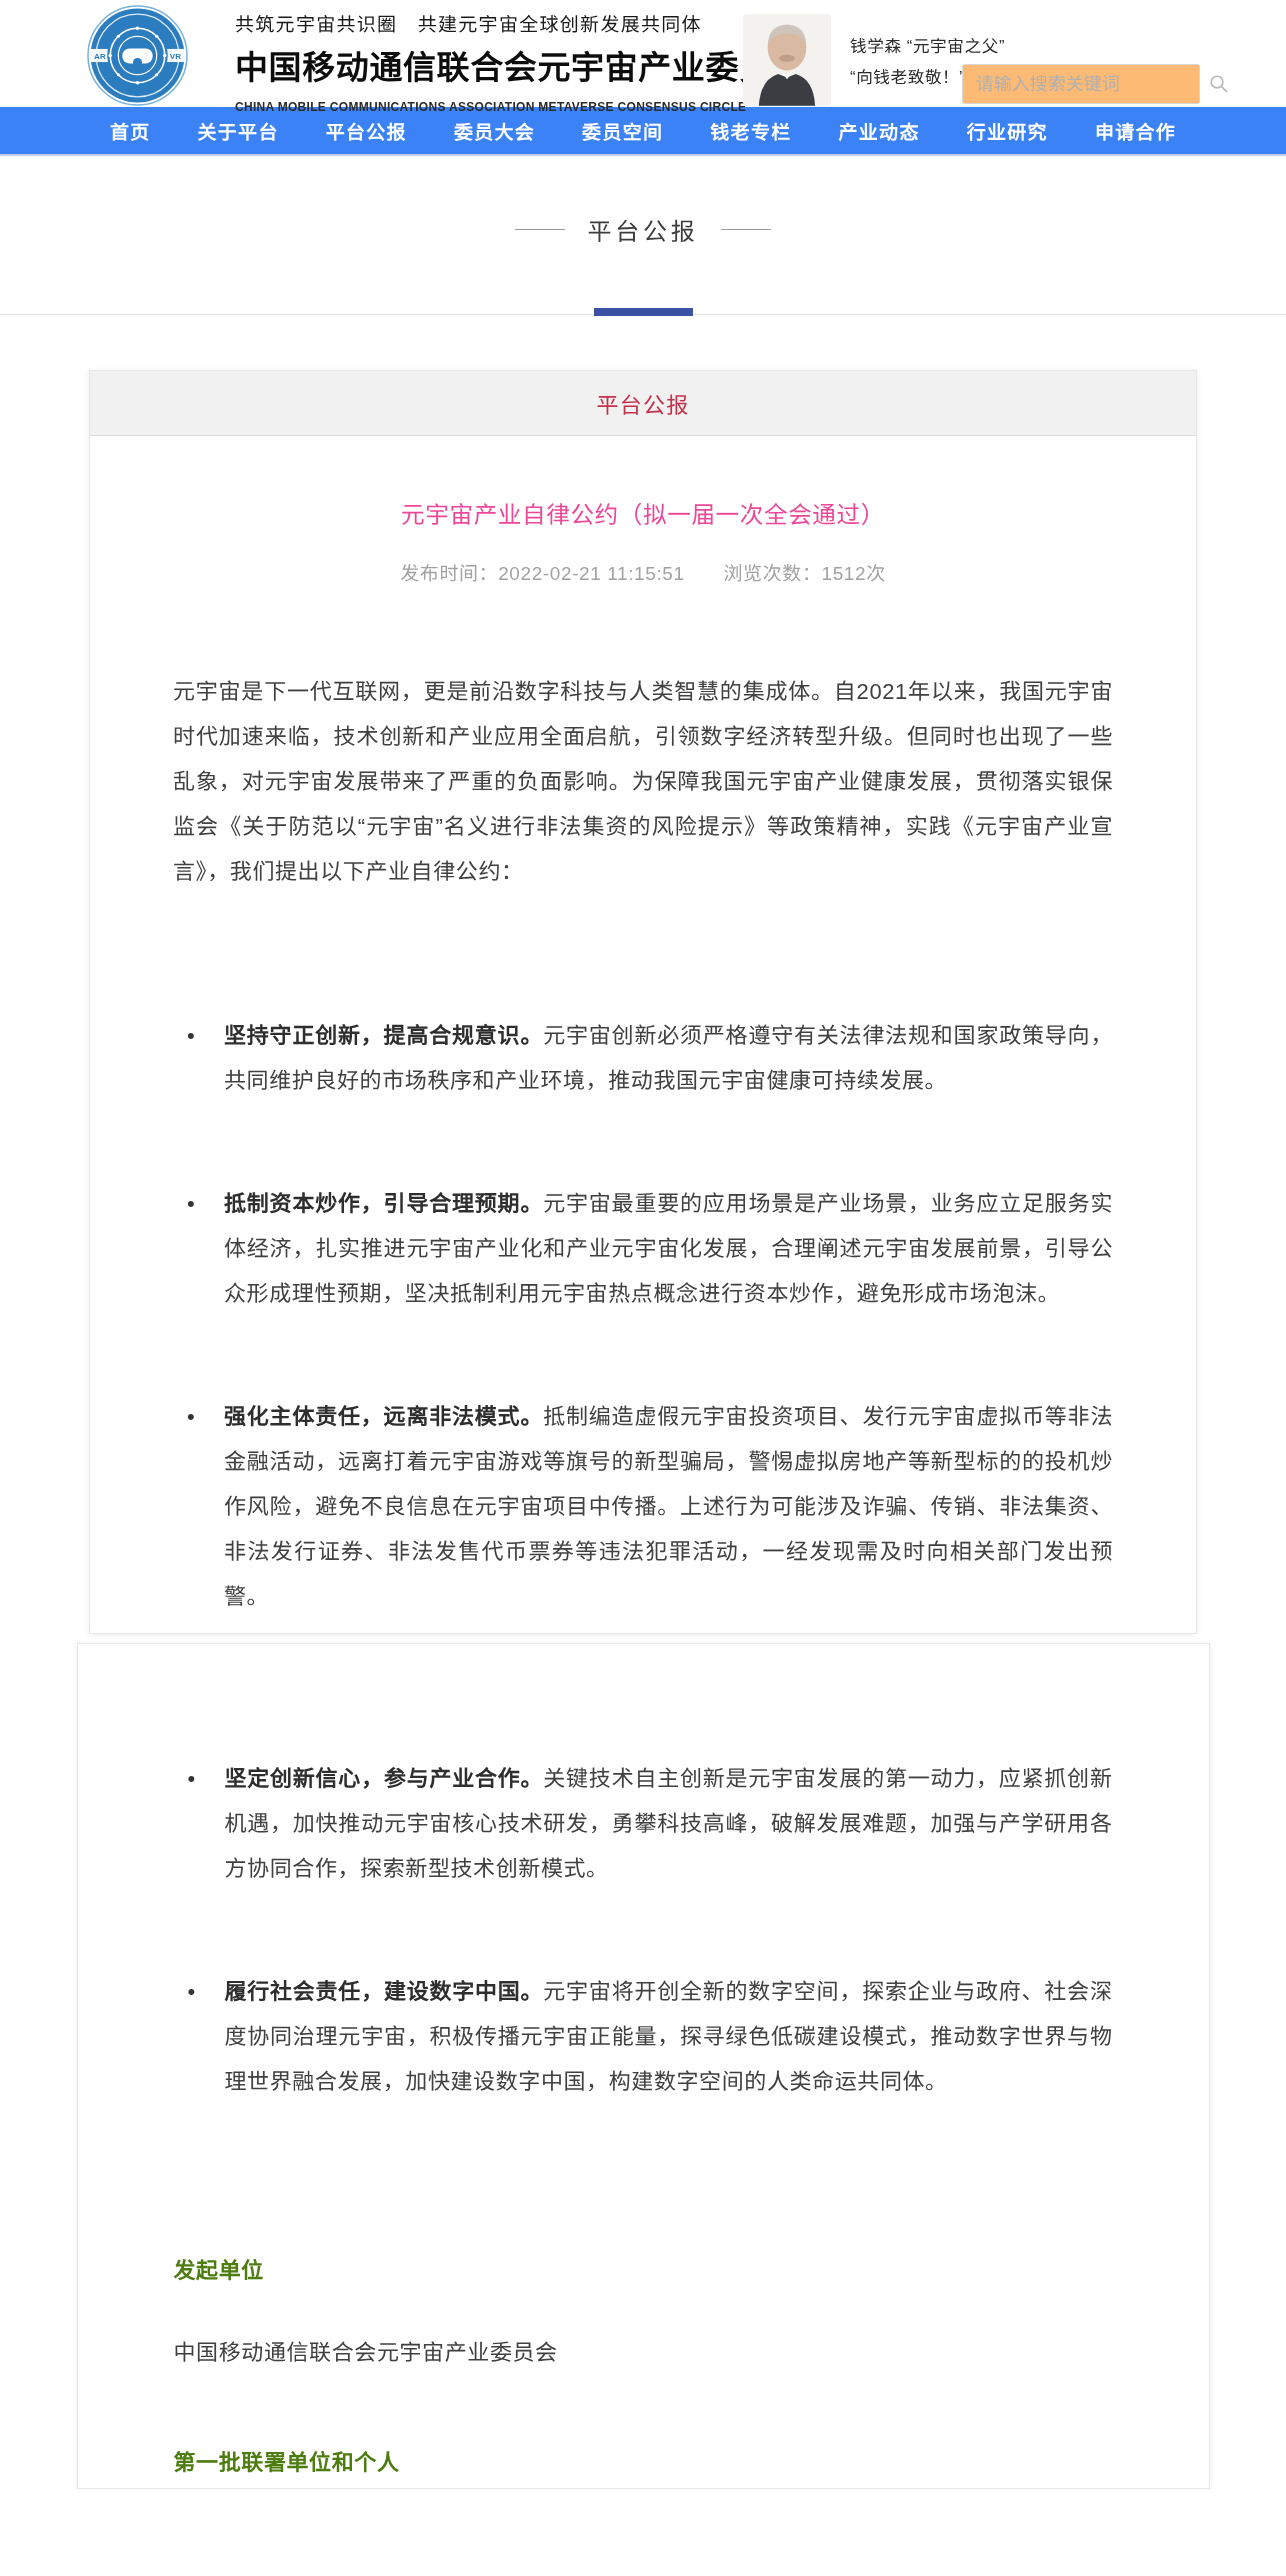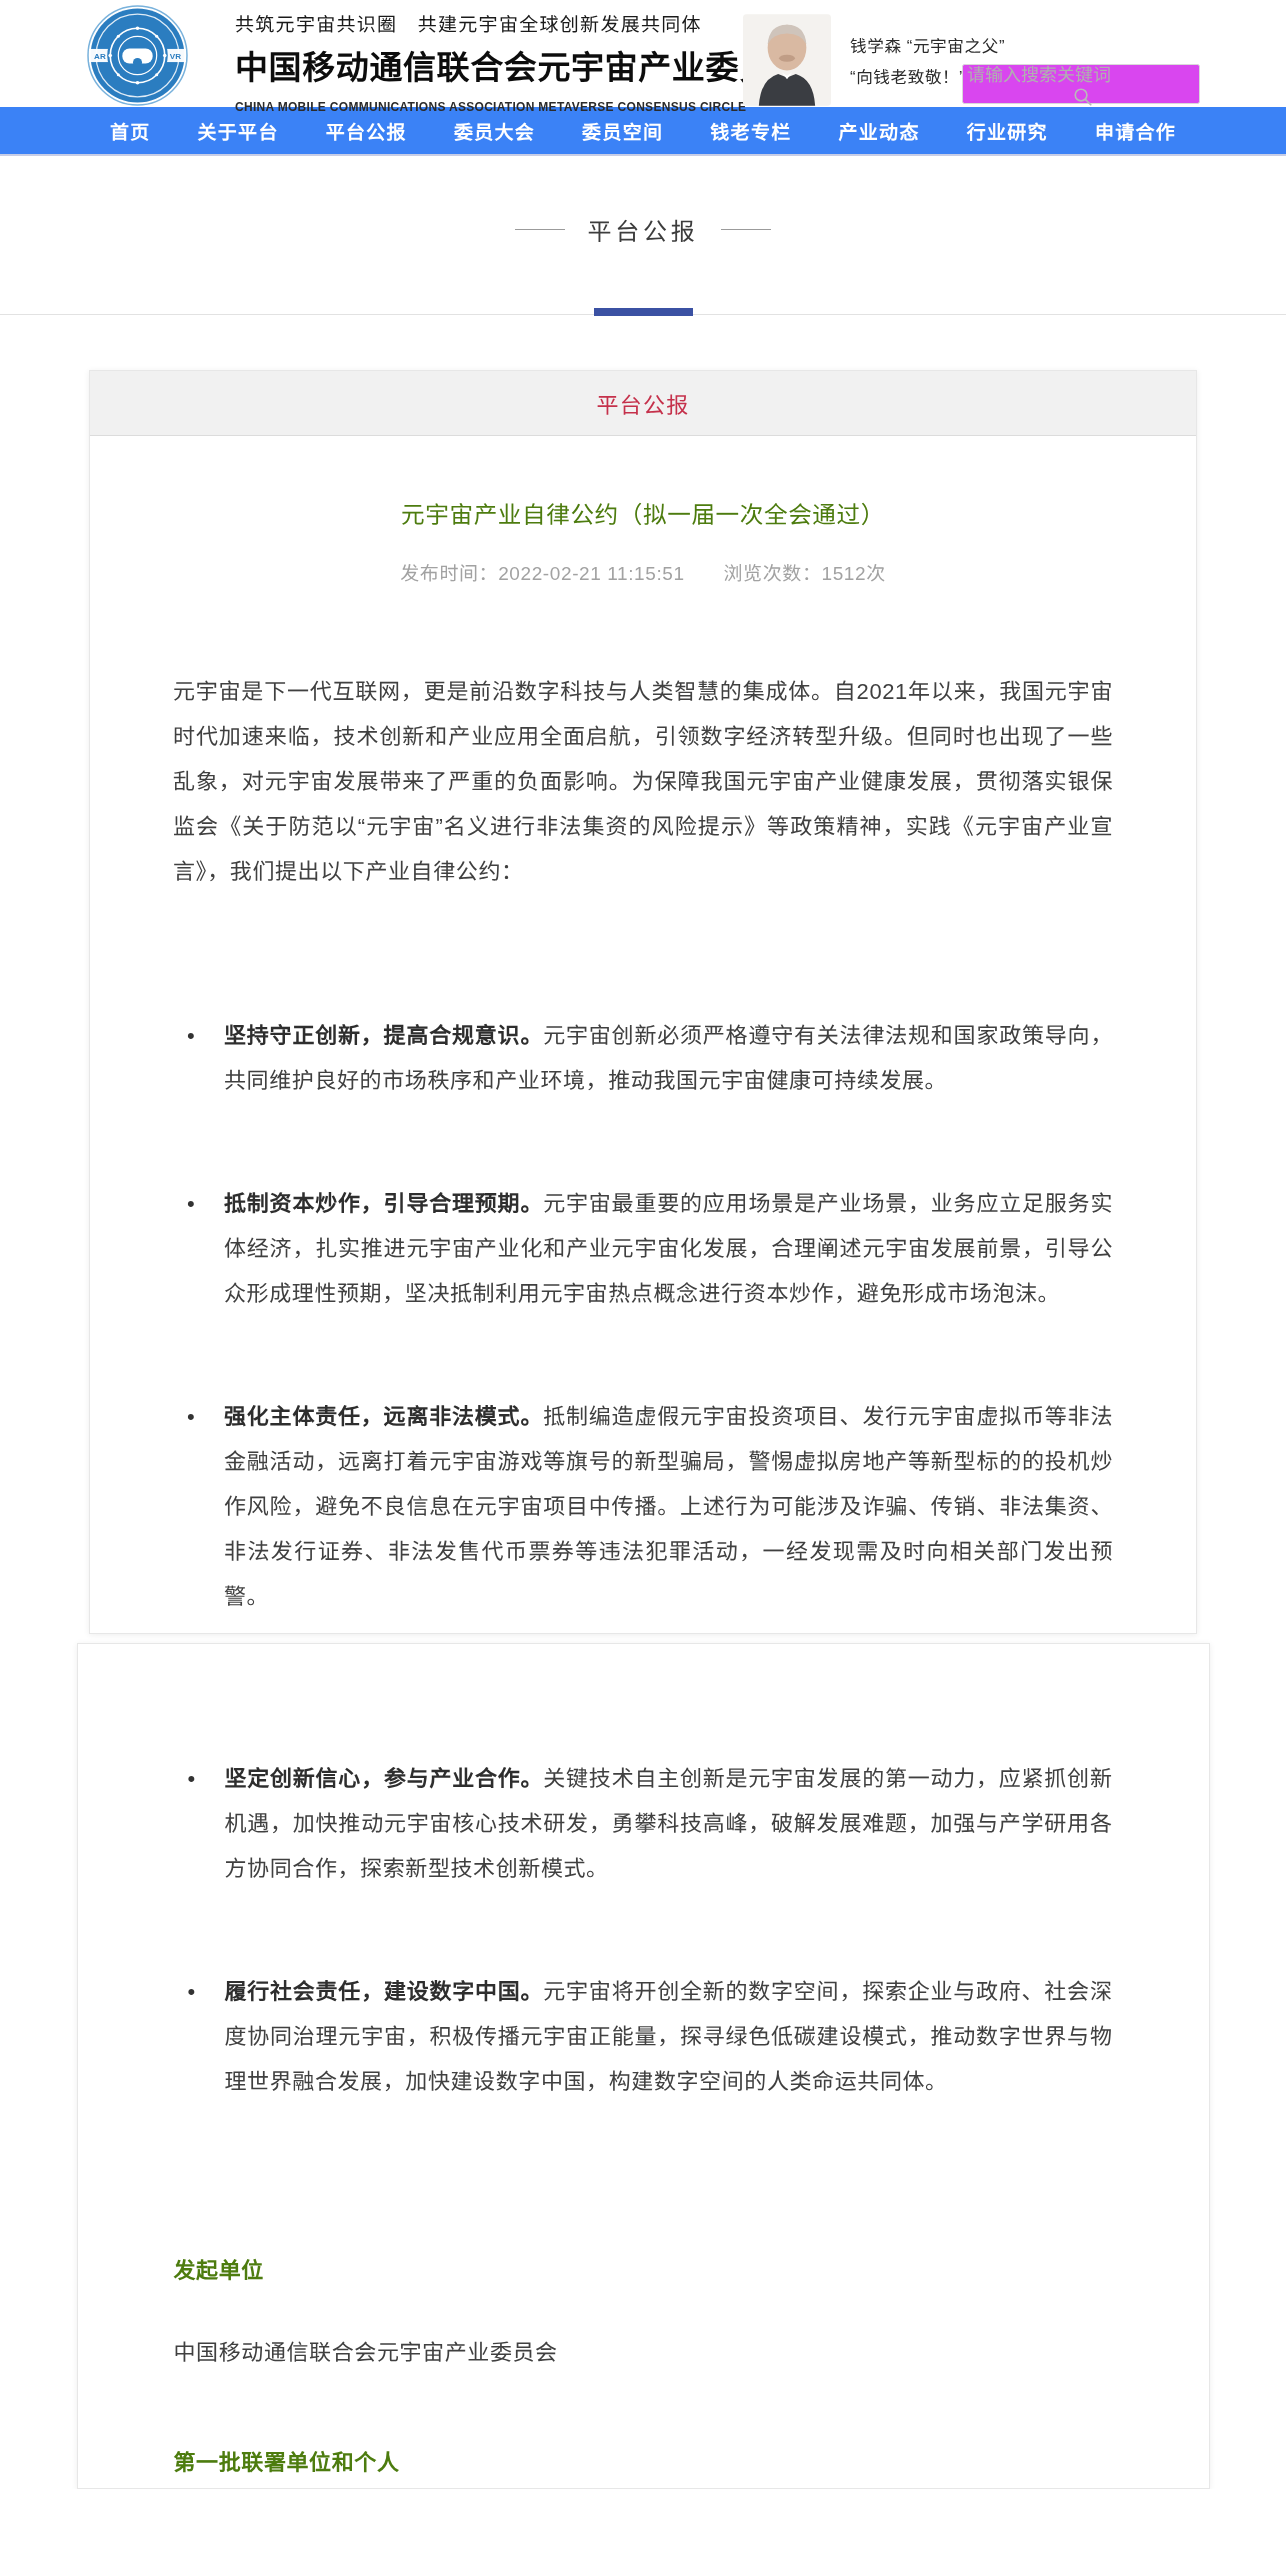--- a/index.html
+++ b/index.html
@@ -21,22 +21,22 @@
 
   .portrait {
     position:absolute; left:743px; top:14px; width:88px; height:92px;
     border-radius:3.8px; overflow:hidden;
   }
   .caption { position:absolute; left:850px; top:31px; }
   .caption .line { font-size:16.6px; color:#2b2b2b; line-height:31px; letter-spacing:0.6px; }
 
   .searchbox {
     position:absolute; left:962px; top:64px; width:238px; height:40px;
-    border:1.3px solid #d9d9d9; background:#d946ef; border-radius:2.6px;
-    display:flex; align-items:center; padding:0 9px 0 12.8px;flex-direction:column;
+    border:1.3px solid #d9d9d9; background:#fdba74; border-radius:2.6px;
+    display:flex; align-items:center; padding:0 9px 0 12.8px;
   }
   .searchbox input {
     flex:1; border:none; outline:none; font-size:18px; color:#333;
     font-family:"Liberation Sans","DejaVu Sans",sans-serif; background:transparent;
   }
   .searchbox input::placeholder { color:#b0b0b0; }
   .search-icon { width:22px; height:22px; flex:0 0 auto; cursor:pointer; }
 
   
   .nav {
@@ -67,21 +67,21 @@
   .card2 { width:1133px; margin:0 auto; padding:112px 96px 12.8px 96px; }
 
   .card1 .strip {
     height:65px; background:#f1f1f1; border-bottom:0.6px solid #dcdcdc;
     display:flex; align-items:center; justify-content:center;
   }
   .card1 .strip .red-title { color:#c5314b; font-size:22px; letter-spacing:1.3px; }
 
   .card1 .inner { padding:0 83px 14px 83px; }
 
-  .article-title { text-align:center; font-size:23.6px; color:#4d7c0f; margin-top:60px; letter-spacing:0.6px; }
+  .article-title { text-align:center; font-size:23.6px; color:#ec4899; margin-top:60px; letter-spacing:0.6px; }
   .article-meta { text-align:center; font-size:19px; color:#a2a2a2; margin-top:28px; letter-spacing:0.6px; }
   .article-meta .views { margin-left:33px; }
   .article-heading { text-align:center; font-size:24px; font-weight:bold; color:#2e2e2e; margin-top:75px; letter-spacing:1.3px; }
 
   .intro {
     margin-top:84px; font-size:22px; line-height:45px; color:#404040;
     text-align:justify; letter-spacing:0.6px;
   }
 
   ul.rules { list-style:none; margin-top:119px; }

